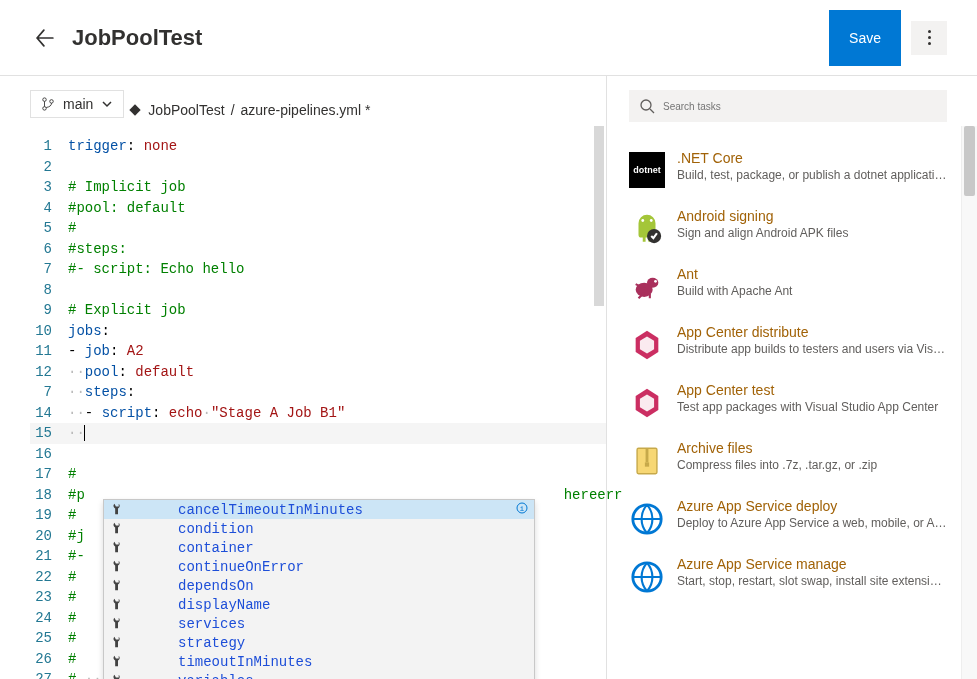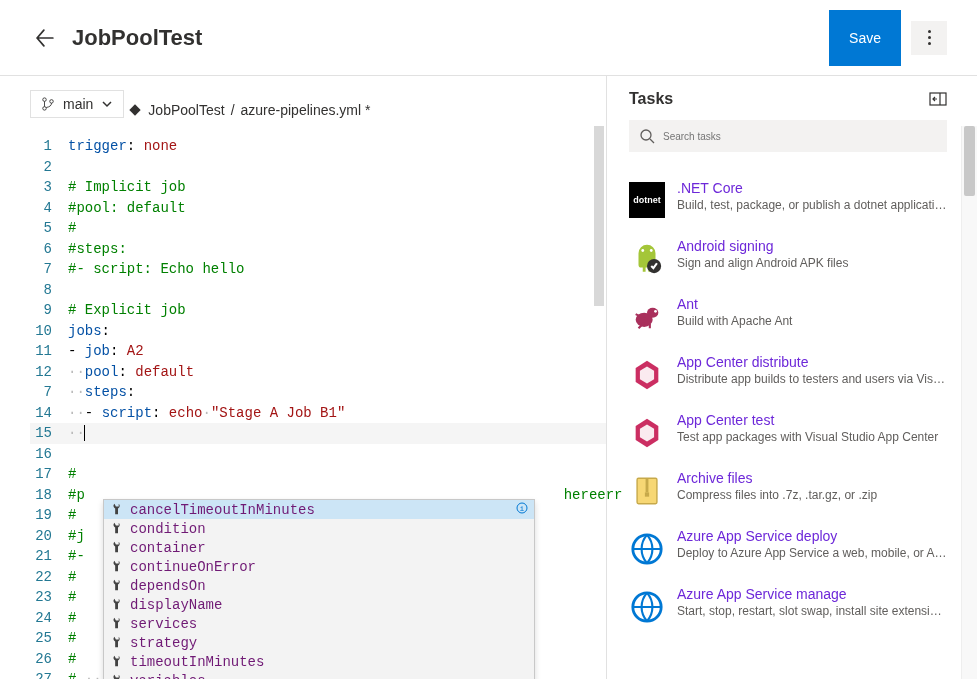--- a/index.html
+++ b/index.html
@@ -30,32 +30,32 @@
   .tok-str { color: #a31515; }
   .tok-com { color: #008000; text-align: right; }
   .tok-txt { color: #000; }
   .cursor-line { background: #f5f5f5;}
   .dotspace { color:#bbb; }
   .text-cursor { display:inline-block; width:1.5px; height:16px; background:#000; vertical-align:middle; margin-left:-1px;}
   .autocomplete { position: absolute; left: 103px; top:423px; width: 432px; background: #f3f3f3; border:1px solid #c8c8c8; box-shadow: 0 3px 6px rgba(0,0,0,0.15); z-index:50; font-family: Consolas, 'Courier New', monospace; font-size:14px;}
   .ac-row { display:flex; align-items:center; height:19px; padding: 0 6px; cursor:pointer;}
   .ac-row.selected { background:#cce5f6;}
   .ac-icon { width:16px; display:inline-flex; justify-content:center; margin-right:4px;}
-  .ac-label { flex:1; color:#701a75;}
+  .ac-label { flex:1; color:#1d4ed8;margin-left:48px;}
   .ac-info { color:#0078d4; width:16px; text-align:right;}
   .tasks-head { display:flex; align-items:center; padding: 0 30px 12px 22px;}
   .tasks-title { font-size:16px; font-weight:600; flex:1;}
   .fullscreen-icon { width:18px; height:14px; cursor:pointer;}
   .search-box { margin: 0 30px 18px 22px; background:#f3f2f1; display:flex; align-items:center; padding:8px 10px;}
   .search-box input { border:none; background:transparent; outline:none; font-size:10px; flex:1; color:#605e5c;}
   .task-list { overflow-y:auto; height: calc(100% - 90px);}
   .task-item { display:flex; padding: 10px 30px 10px 22px; cursor:pointer;}
   .task-icon { width:36px; height:36px; flex-shrink:0; margin-right:12px; margin-top:2px; display:flex; align-items:flex-end; justify-content:center; border-radius:2px;}
   .task-text { flex:1; min-width:0;}
-  .task-name { font-size:14px; color:#6d28d9; margin-bottom:2px;}
+  .task-name { font-size:14px; color:#a16207; margin-bottom:2px;}
   .task-desc { font-size:12px; color:#605e5c; white-space:nowrap; overflow:hidden; text-overflow:ellipsis;}
   .right-scroll { position:absolute; right:0; top:50px; bottom:0; width:16px; background:#f8f8f8; border-left:1px solid #eee;}
   .right-thumb { position:absolute; left:2px; right:2px; top:0; height:70px; background:#c8c8c8; border-radius:2px;}
   .left-scroll { position:absolute; right:0; top:50px; bottom:0; width:14px; }
   .left-thumb { position:absolute; left:2px; right:2px; top:0; height:180px; background:rgba(100,100,100,0.25); }
   .wrench { transform: rotate(-45deg); display:inline-block;}
 </style>
 </head>
 <body>
 
@@ -293,28 +293,20 @@
             <span class="wrench"><svg width="12" height="12" viewBox="0 0 12 12">
                 <path d="M8 1 A3 3 0 0 0 5 5 L1 9 L3 11 L7 7 A3 3 0 0 0 11 4 L9 6 L7 4 Z" fill="#424242"></path>
               </svg></span>
           </span>
           <span class="ac-label">variables</span>
         </div>
       </div>
   </div>
 
   <div class="right-pane">
-    <div class="tasks-head">
-      <div class="tasks-title">Tasks</div>
-      <svg class="fullscreen-icon" viewBox="0 0 18 14">
-          <rect x="1" y="1" width="16" height="12" fill="none" stroke="#323130" stroke-width="1.2"></rect>
-          <path d="M11 1 V13" stroke="#323130" stroke-width="1.2"></path>
-          <path d="M8 7 L4 7 M6 5 L4 7 L6 9" stroke="#323130" stroke-width="1.2" fill="none"></path>
-        </svg>
-    </div>
     <div class="search-box">
       <svg width="16" height="16" viewBox="0 0 16 16" style="margin-right:8px">
           <circle cx="7" cy="7" r="5" fill="none" stroke="#605e5c" stroke-width="1.3"></circle>
           <path d="M11 11 L15 15" stroke="#605e5c" stroke-width="1.3"></path>
         </svg>
       <input placeholder="Search tasks" style="">
     </div>
     <div class="task-list" id="task-list">
         <div class="task-item">
           <div class="task-icon">

